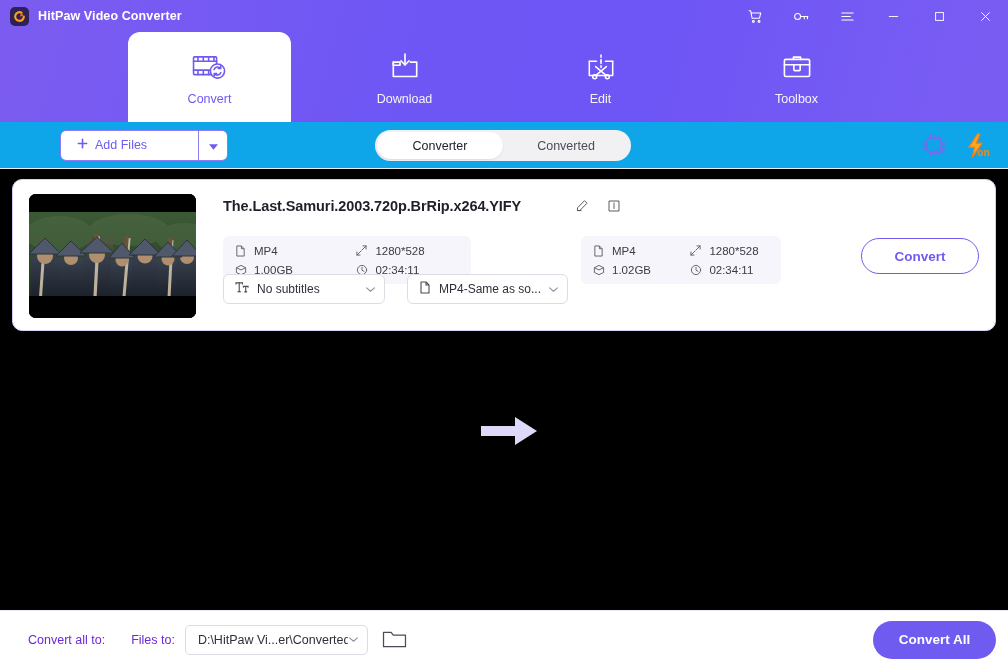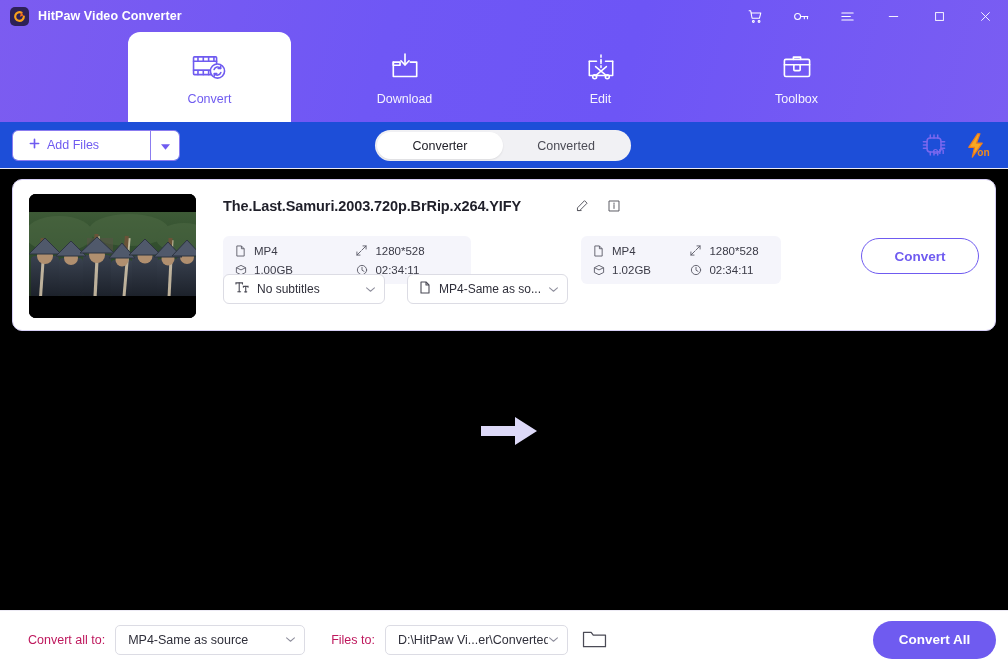--- a/index.html
+++ b/index.html
@@ -85,23 +85,23 @@
     background: #ffffff;
     border-radius: 12px 12px 0 0;
     color: #6f5bf0;
   }
 
   
   .toolbar {
     flex: 0 0 47px;
     height: 47px;
     position: relative;
-    background: #1d4ed8;
+    background: #0ea5e9;
     border-bottom: 1px solid #eceaf4;
-    display: flex; align-items: center;
+    display: flex; align-items: center; padding-left: 48px;
   }
   .addfiles {
     margin-left: 12px;
     height: 31px;
     display: flex;
     border: 1px solid #8b7cf0;
     border-radius: 6px;
     overflow: hidden;
   }
   .addfiles-main {
@@ -241,21 +241,21 @@
   
   .footer {
     flex: 0 0 58px;
     height: 58px;
     border-top: 1px solid #eceaf4;
     background: #ffffff;
     display: flex; align-items: center;
     position: relative;
     padding-left: 28px;
   }
-  .flabel { font-size: 12.5px; color: #be185d; }
+  .flabel { font-size: 12.5px; color: #6d28d9; }
   .fsel {
     height: 30px;
     border: 1px solid #dcdce4;
     border-radius: 5px;
     background: #fff;
     display: flex; align-items: center;
     padding: 0 8px 0 12px;
     font-size: 12.5px;
     color: #2f2f3a;
   }
@@ -660,28 +660,20 @@
 
       <div class="convert-btn">
         <span>Convert</span>
       </div>
     </div>
   </div>
 
   <div class="footer">
     <span class="flabel">Convert all to:</span>
 
-    <div class="fsel convert-all">
-      <span class="cap">MP4-Same as source</span>
-      <span class="caret">
-        <svg width="11" height="7" viewBox="0 0 12 8" fill="none" stroke="#8d8d9b" stroke-width="1.2" stroke-linecap="round" stroke-linejoin="round">
-            <path d="M1.5 2.2 6 6 10.5 2.2"></path>
-          </svg>
-      </span>
-    </div>
 
     <span class="flabel save">Files to:</span>
 
     <div class="fsel saveto">
       <span class="cap">D:\HitPaw Vi...er\Converted</span>
       <span class="caret">
         <svg width="11" height="7" viewBox="0 0 12 8" fill="none" stroke="#8d8d9b" stroke-width="1.2" stroke-linecap="round" stroke-linejoin="round">
             <path d="M1.5 2.2 6 6 10.5 2.2"></path>
           </svg>
       </span>

